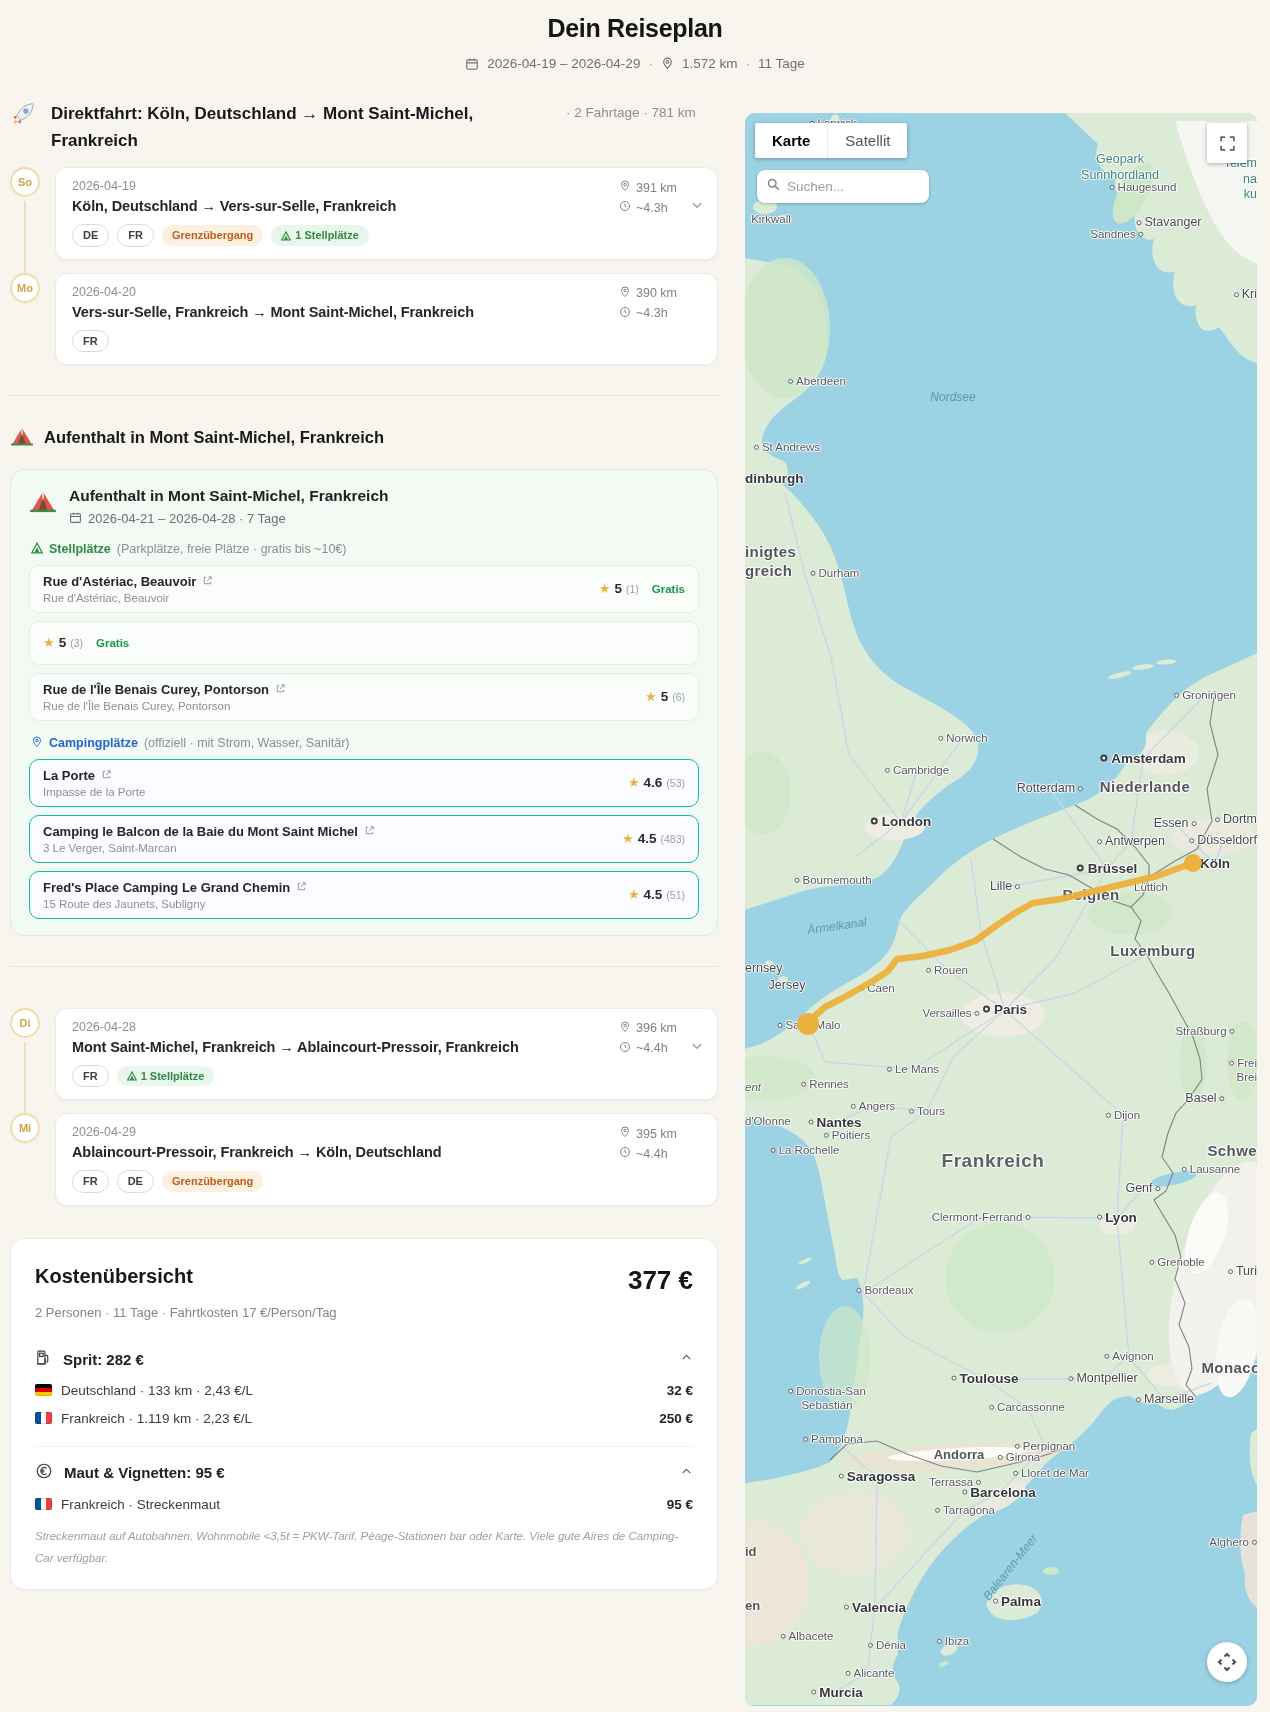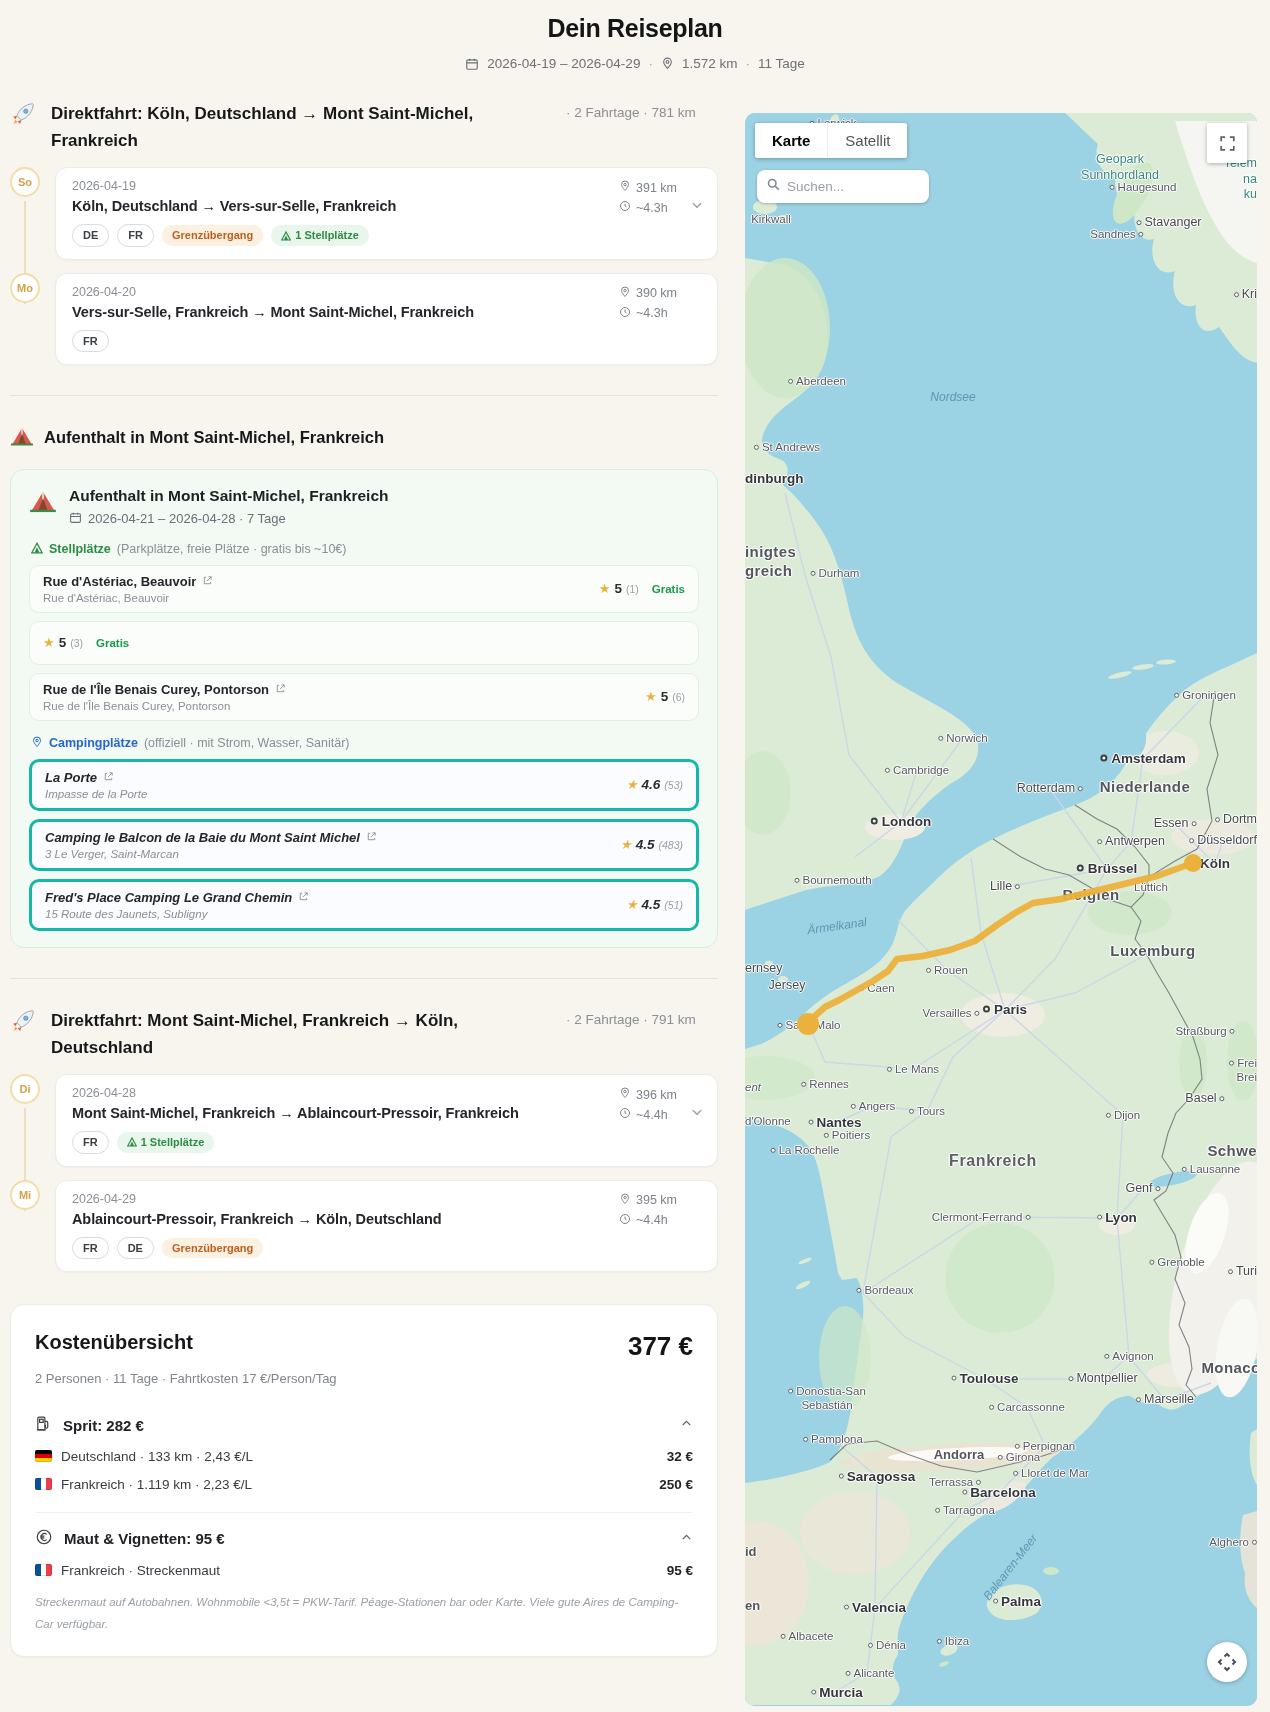--- a/index.html
+++ b/index.html
@@ -49,21 +49,21 @@
   .stay-box-head { display:flex; gap:12px; align-items:flex-start; }
   .stay-box-title { font-size:15.5px; font-weight:bold; color:#1d1f23; }
   .stay-box-dates { display:flex; align-items:center; gap:6px; font-size:13px; color:#6a6f78; margin-top:6px; }
   .cat-line { margin:15px 2px 4px; font-size:12.5px; display:flex; align-items:center; gap:6px; }
   .cat-label { font-weight:bold; }
   .cat-label.green { color:#2f8b43; }
   .cat-label.blue { color:#2566cf; }
   .cat-note { color:#8b8f97; }
   .place { display:flex; align-items:center; border-radius:10px; padding:8px 13px; margin-top:8px; min-height:44px; }
   .place.stell { background:#fbfdfb; border:1px solid #dff0e1; }
-  .place.camp { background:#fbfcff; border:3px solid #14b8a6;font-style:italic; }
+  .place.camp { background:#fbfcff; border:1px solid #14b8a6; }
   .p-main { flex:1; min-width:0; }
   .p-name { font-size:13px; font-weight:bold; color:#24262b; display:flex; align-items:center; gap:6px; }
   .p-addr { font-size:11.5px; color:#8b8f97; margin-top:3px; }
   .p-side { display:flex; align-items:baseline; gap:4px; white-space:nowrap; }
   .star { color:#e9b23e; font-size:13px; }
   .p-rate { font-weight:bold; font-size:13.5px; color:#2a2c30; }
   .p-count { font-size:10.5px; color:#9aa0a6; }
   .p-free { margin-left:9px; color:#189a4a; font-size:11.5px; font-weight:bold; }
   
   .cost-card { margin-top:32px; background:#fff; border:1px solid #ebebe9; border-radius:14px;
@@ -95,21 +95,21 @@
                     0 -1px 0 rgba(255,255,255,.9), 0 1px 0 rgba(255,255,255,.9), 0 0 3px rgba(255,255,255,.9); }
   .ml .mdot { display:inline-block; width:5px; height:5px; border:1.5px solid #5d6066; background:#fff;
               border-radius:50%; margin:0 3px 1px 0; vertical-align:middle; }
   .ml .mdot.after { margin:0 0 1px 3px; }
   .ml .mring { display:inline-block; width:7px; height:7px; border:2px solid #3c4043; background:#fff;
                border-radius:50%; margin:0 4px 1px 0; vertical-align:middle; }
   .ml.city-md { font-size:12.5px; color:#45484d; }
   .ml.city-bold { font-size:13.5px; font-weight:bold; color:#33363b; }
   .ml.country { font-size:15px; font-weight:bold; color:#53565b; letter-spacing:.4px; }
   .ml.country-sm { font-size:13px; font-weight:bold; color:#53565b; }
-  .ml.country-lg { font-size:16px; font-weight:bold; color:#5d6165; letter-spacing:.6px; }
+  .ml.country-lg { font-size:19px; font-weight:bold; color:#5d6165; letter-spacing:.6px; }
   .ml.region { font-size:12.5px; color:#38877c; }
   .ml.water { font-size:12px; font-style:italic; color:#5e97b5; text-shadow:none; }
   .ml.edge-l { transform:translate(0,-50%); text-align:left; }
   .ml.edge-r { transform:translate(-100%,-50%); text-align:right; }
   .map-ui { position:absolute; z-index:5; }
   .map-type { left:10px; top:10px; display:flex; background:#fff; border-radius:3px;
               box-shadow:0 1px 4px rgba(0,0,0,.3); overflow:hidden; }
   .map-type button { border:none; background:#fff; padding:9px 17px; font-size:15px; cursor:pointer;
                      font-family:"Liberation Sans",sans-serif; color:#565656; }
   .map-type button.active { font-weight:bold; color:#000; border-right:1px solid #ebebeb; }
@@ -391,33 +391,20 @@
          <span class="p-rate">4.5</span>
               <span class="p-count">(51)</span>
 
        </div>
           </div>
         </div>
     </div>
   </div>
 
   <div class="section-block">
-    <div class="leg-header">
-      <span class="leg-icon">
-        <svg width="26" height="26" viewBox="0 0 24 24">
-            <path d="M21,2.5 C14,3 8.5,7.8 6.4,13.6 L10.4,17.6 C16.2,15.5 21,10 21.5,3 Z" fill="#ecf1f5" stroke="#9aa8b5" stroke-width="0.9"></path>
-            <circle cx="14.6" cy="9.4" r="2" fill="#7fb3d8" stroke="#5d90b5" stroke-width="0.7"></circle>
-            <path d="M6.4,13.6 L2.8,14.6 L5.4,16.9 Z" fill="#e05d4c"></path>
-            <path d="M10.4,17.6 L9.4,21.2 L7.1,18.6 Z" fill="#e05d4c"></path>
-            <path d="M5,17.4 L3.4,21 L7,19.4 Z" fill="#f2a33c"></path>
-          </svg>
-      </span>
-      <div class="leg-title">Direktfahrt: Mont Saint-Michel, Frankreich → Köln, Deutschland</div>
-      <div class="leg-meta">· 2 Fahrtage · 791 km</div>
-    </div>
     <div id="leg1-days">
         <div class="day-row">
           <div class="rail connect">
          <div class="bubble">Di</div>
        </div>
        <div class="trip-card">
          <div class="t-date">2026-04-28</div>
          <div class="t-route">Mont Saint-Michel, Frankreich → Ablaincourt-Pressoir, Frankreich</div>
          <div class="t-badges">
               <span class="badge country">FR</span>

